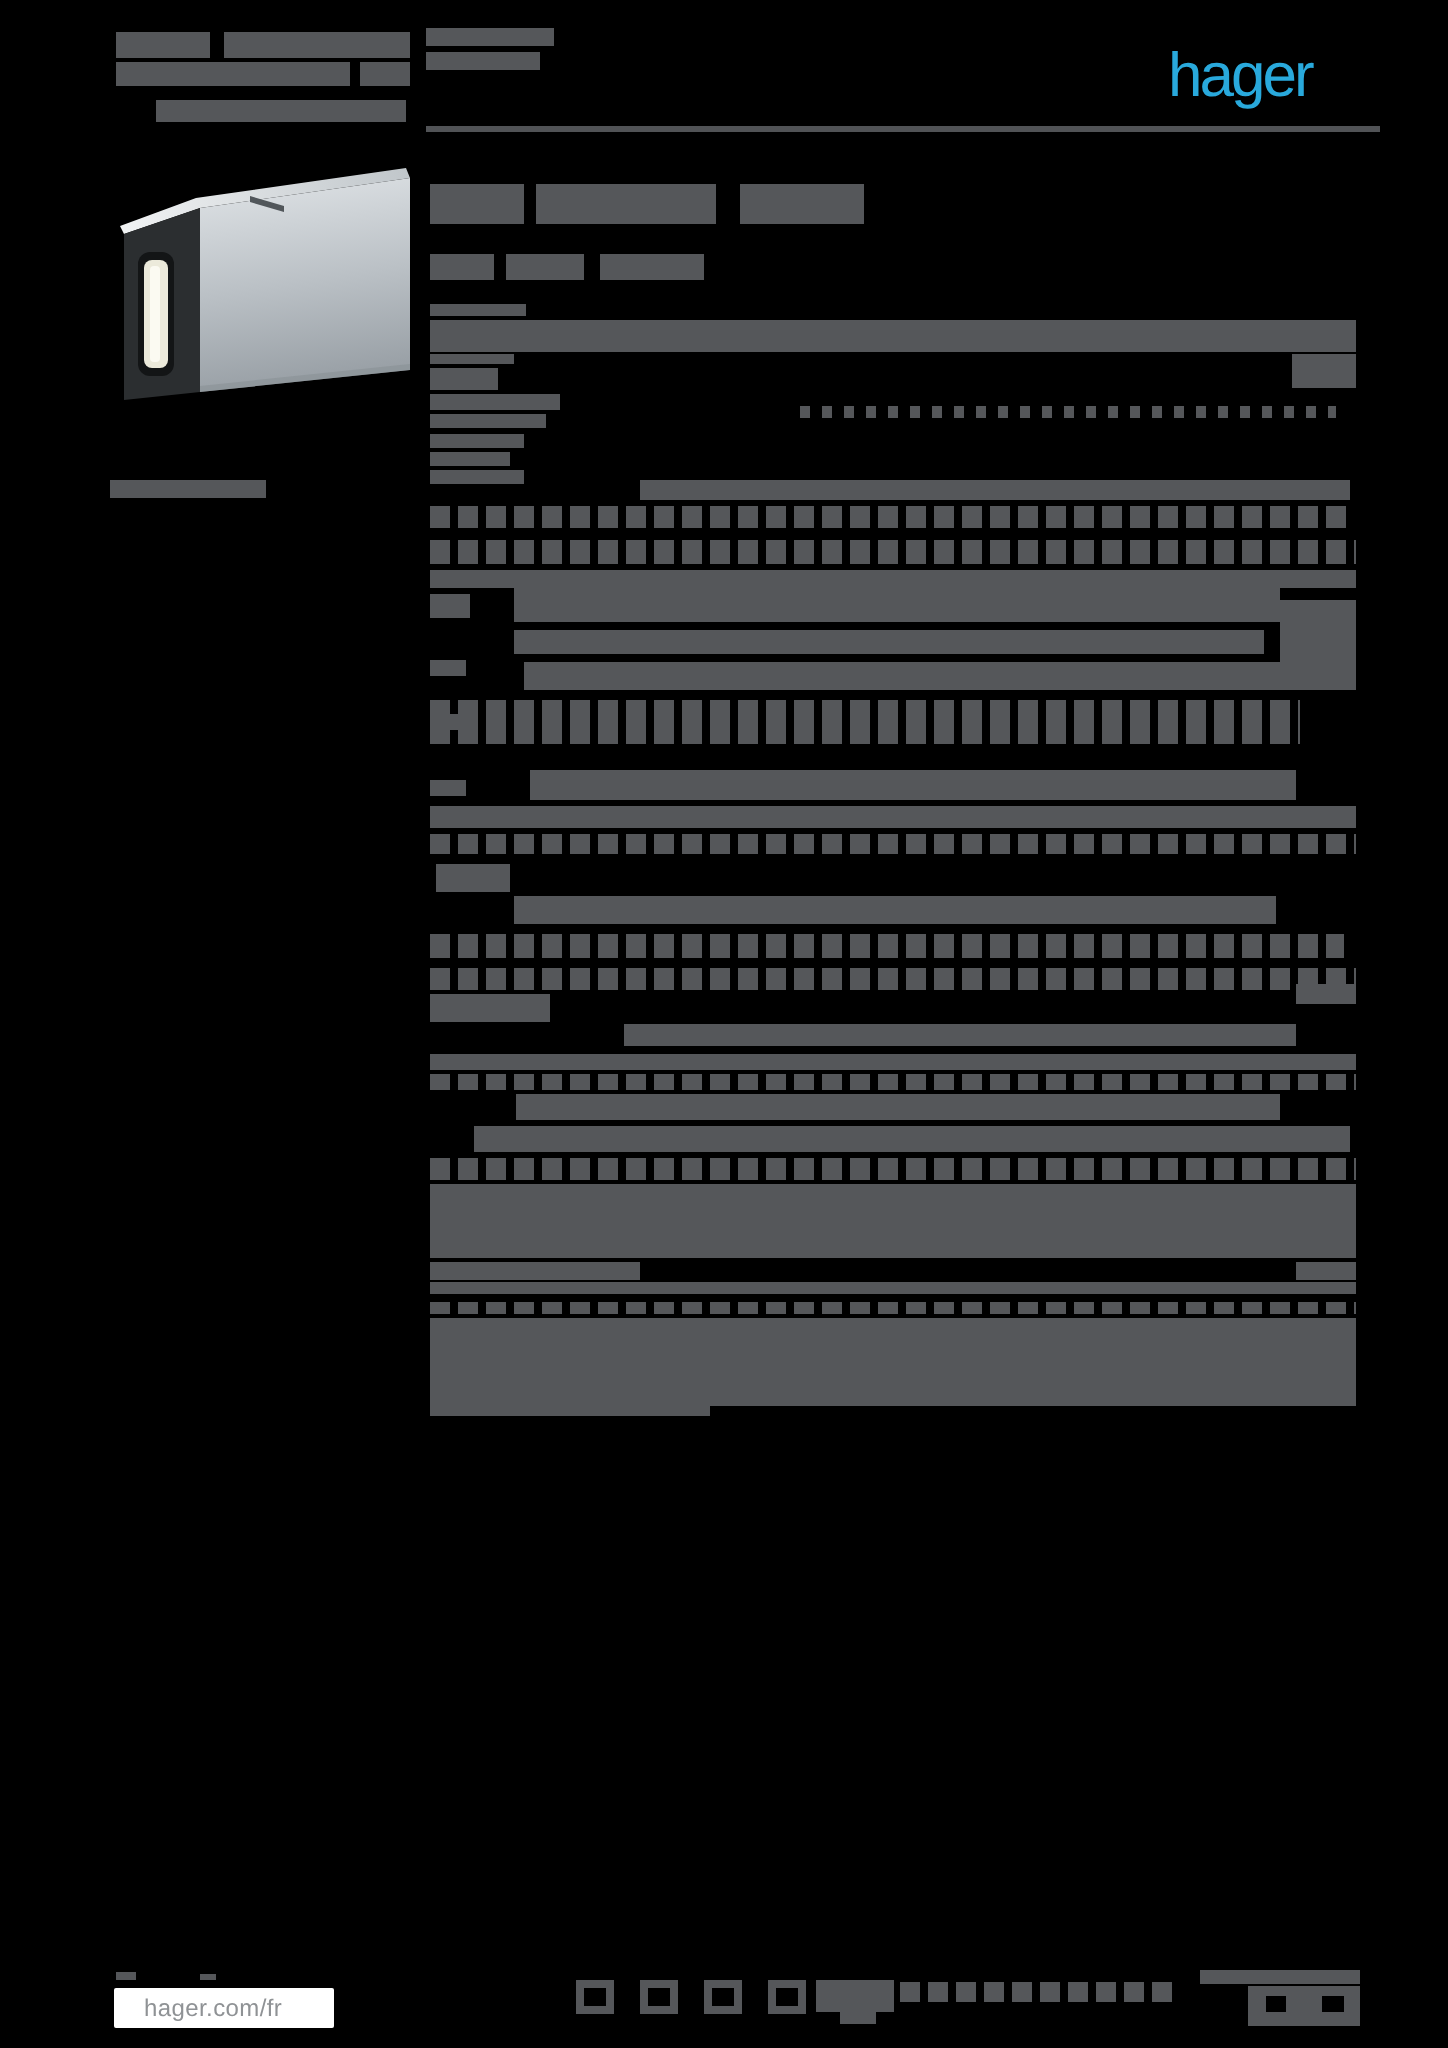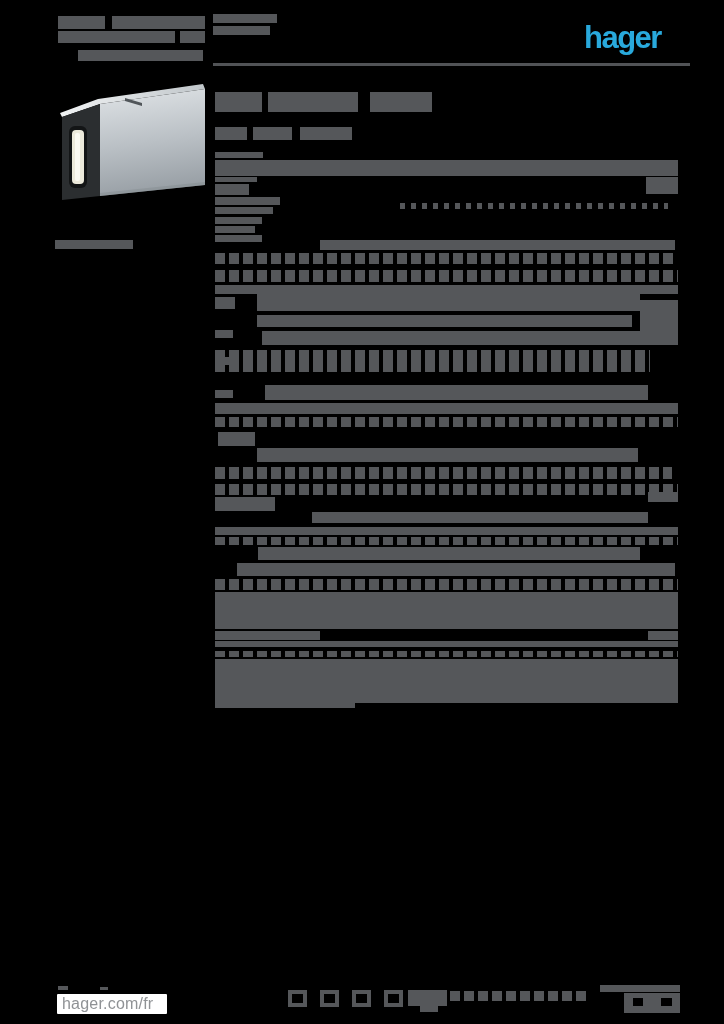--- a/index.html
+++ b/index.html
@@ -7,31 +7,31 @@
     position:relative;width:724px;height:1024px;overflow:hidden;
     background:var(--background,#000);
     font-family:"Liberation Sans",sans-serif;
   }
   .bar{position:absolute;background:var(--text_bar,#55575a);}
   .bar.t{background:repeating-linear-gradient(90deg,var(--text_bar,#55575a) 0 10px,transparent 10px 14px);}
   .bar.d{background:repeating-linear-gradient(90deg,var(--text_bar,#55575a) 0 5px,transparent 5px 11px);}
   .rule{position:absolute;left:213px;top:63px;width:477px;height:3px;background:var(--rule,#515356);}
   .logo{
     position:absolute;left:584px;top:18px;width:100px;height:40px;
-    font-size:31px;font-weight:bold;letter-spacing:-1.5px;
+    font-size:31px;font-weight:normal;letter-spacing:-1.5px;
     color:var(--logo,#29a9dc);line-height:40px;
   }
   .product{position:absolute;left:57px;top:80px;}
   .site-box{
     position:absolute;left:57px;top:994px;width:110px;height:20px;
     background:var(--footer_box_bg,#fff);display:flex;align-items:center;
     border-radius:1px;
   }
   .site-box span{
-    padding-left:5px;font-size:16px;color:var(--footer_text,#8f9295);
+    padding-left:15px;font-size:12px;color:var(--footer_text,#8f9295);
     letter-spacing:0.2px;
   }
   .sq{
     position:absolute;top:990px;width:11px;height:9px;
     border:4px solid var(--text_bar,#55575a);background:transparent;
   }
 </style>
 </head>
 <body>
 

